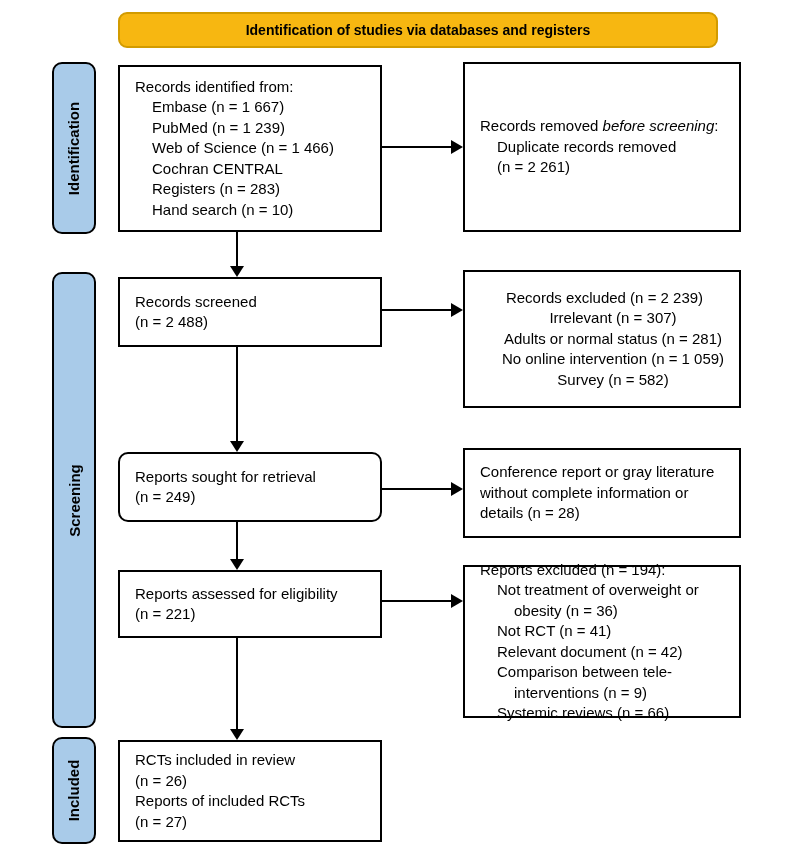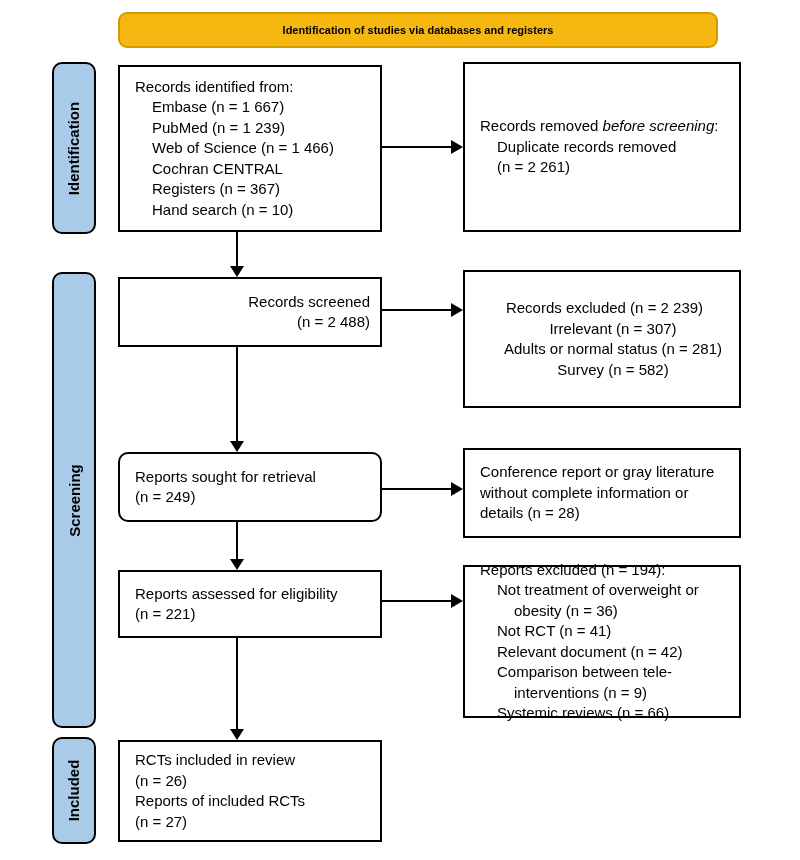--- a/index.html
+++ b/index.html
@@ -16,21 +16,21 @@
     width:800px;height:860px;
     background:#ffffff;
     overflow:hidden;
   }
   .banner{
     position:absolute;left:118px;top:12px;width:600px;height:36px;
     background:var(--banner-fill);
     border:2.5px solid var(--banner-border);
     border-radius:9px;
     display:flex;align-items:center;justify-content:center;
-    font-weight:bold;font-size:11px;
+    font-weight:bold;font-size:14px;
   }
   .stage{
     position:absolute;left:52px;width:44px;
     background:var(--stage-fill);
     border:2.5px solid #000;
     border-radius:10px;
     display:flex;align-items:center;justify-content:center;
   }
   .stage span{
     transform:rotate(-90deg);
@@ -45,21 +45,21 @@
     background:#fff;
     border:2.5px solid #000;
     display:flex;flex-direction:column;justify-content:center;
     padding:6px 10px 6px 15px;
     font-size:15px;line-height:20.5px;
   }
   .col-left{left:118px;width:264px;}
   .col-right{left:463px;width:278px;}
   .box-records-identified{top:65px;height:167px;}
   .box-records-removed{top:62px;height:170px;}
-  .box-records-screened{top:277px;height:70px;align-items:flex-end;}
+  .box-records-screened{top:277px;height:70px;}
   .box-records-excluded{top:270px;height:138px;text-align:center;}
   .box-reports-sought{top:452px;height:70px;border-radius:10px;}
   .box-conference{top:448px;height:90px;}
   .box-reports-assessed{top:570px;height:68px;}
   .box-reports-excluded{top:565px;height:153px;}
   .box-included{top:740px;height:102px;}
   .line{white-space:nowrap;}
   .ind0{padding-left:0;}
   .ind1{padding-left:17px;}
   .ind2{padding-left:34px;}
@@ -85,41 +85,42 @@
   <div class="stage included">
     <span>Included</span>
   </div>
 
   <div class="box col-left box-records-identified">
       <div class="line ind0">Records identified from:</div>
       <div class="line ind1">Embase (n = 1 667)</div>
       <div class="line ind1">PubMed (n = 1 239)</div>
       <div class="line ind1">Web of Science (n = 1 466)</div>
       <div class="line ind1">Cochran CENTRAL</div>
-      <div class="line ind1">Registers (n = 367)</div>
+      <div class="line ind1">Registers (n = 283)</div>
       <div class="line ind1">Hand search (n = 10)</div>
     </div>
 
   <div class="box col-right box-records-removed">
     <div class="line ind0"><span>Records removed </span><span class="italic">before screening</span><span>:</span></div>
     <div>
         <div class="line ind1">Duplicate records removed</div>
         <div class="line ind1">(n = 2 261)</div>
       </div>
   </div>
 
   <div class="box col-left box-records-screened">
       <div class="line ind0">Records screened</div>
       <div class="line ind0">(n = 2 488)</div>
     </div>
 
   <div class="box col-right box-records-excluded">
       <div class="line ind0">Records excluded (n = 2 239)</div>
       <div class="line ind1">Irrelevant (n = 307)</div>
       <div class="line ind1">Adults or normal status (n = 281)</div>
+      <div class="line ind1">No online intervention (n = 1 059)</div>
       <div class="line ind1">Survey (n = 582)</div>
     </div>
 
   <div class="box col-left box-reports-sought">
       <div class="line ind0">Reports sought for retrieval</div>
       <div class="line ind0">(n = 249)</div>
     </div>
 
   <div class="box col-right box-conference">
     <div class="line ind0 wrapline">Conference report or gray literature without complete information or details (n = 28)</div>

